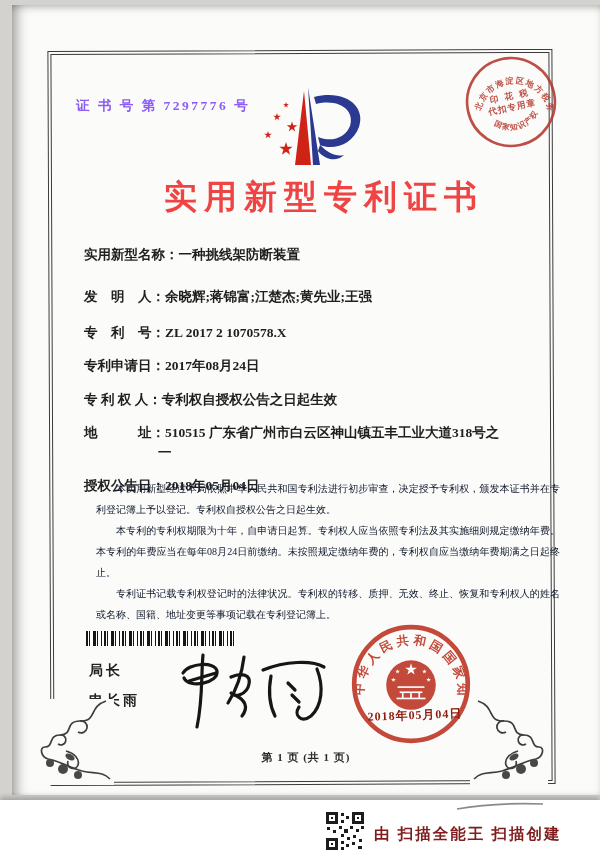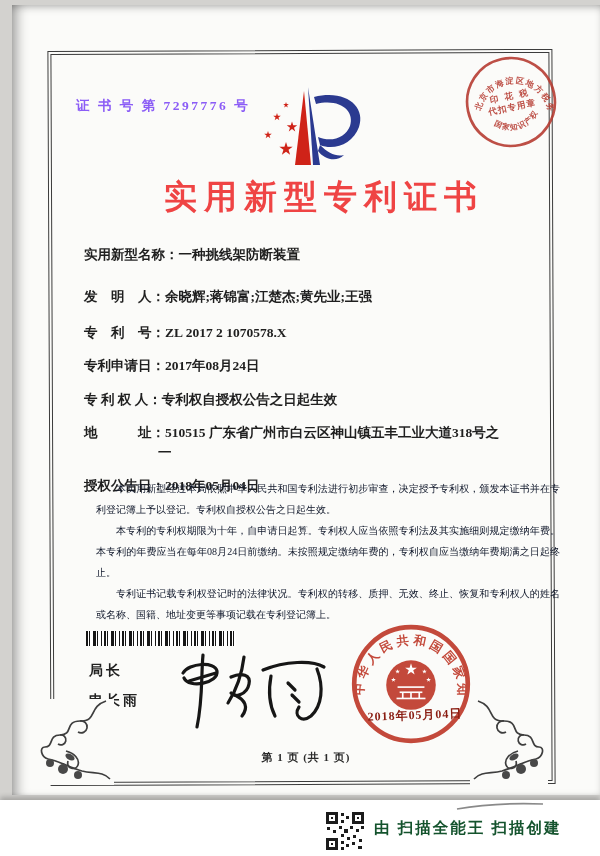--- a/index.html
+++ b/index.html
@@ -70,23 +70,23 @@
     position:absolute;top:694px;width:78px;height:86px;background:#fbfbf9;
   }
   .flourish.fl-left{left:24px;}
   .flourish.fl-right{left:458px;transform:scaleX(-1);}
   .scanbar{
     position:absolute;left:0;top:800px;width:600px;height:56px;background:#fff;
     box-shadow:0 -3px 5px rgba(0,0,0,.22);
   }
   .qr{position:absolute;left:325px;top:11px;width:40px;height:40px;}
   .credit{
-    position:absolute;left:374px;top:18px;
+    position:absolute;left:374px;top:24px;
     font-family:"Liberation Sans","DejaVu Sans",sans-serif;
-    font-size:15.5px;color:#14532d;letter-spacing:2px;font-weight:600;
+    font-size:15.5px;color:#7f1d1d;letter-spacing:2px;font-weight:600;
   }
   .edge-line{position:absolute;left:455px;top:0px;width:90px;height:12px;}
   .seal-ring-text{font-size:12px;letter-spacing:3.5px;fill:#bf3a2b;font-weight:700;}
   .stamp-text{fill:#b5382e;font-weight:700;}
 </style>
 </head>
 <body>
 
 <div class="paper">
 

